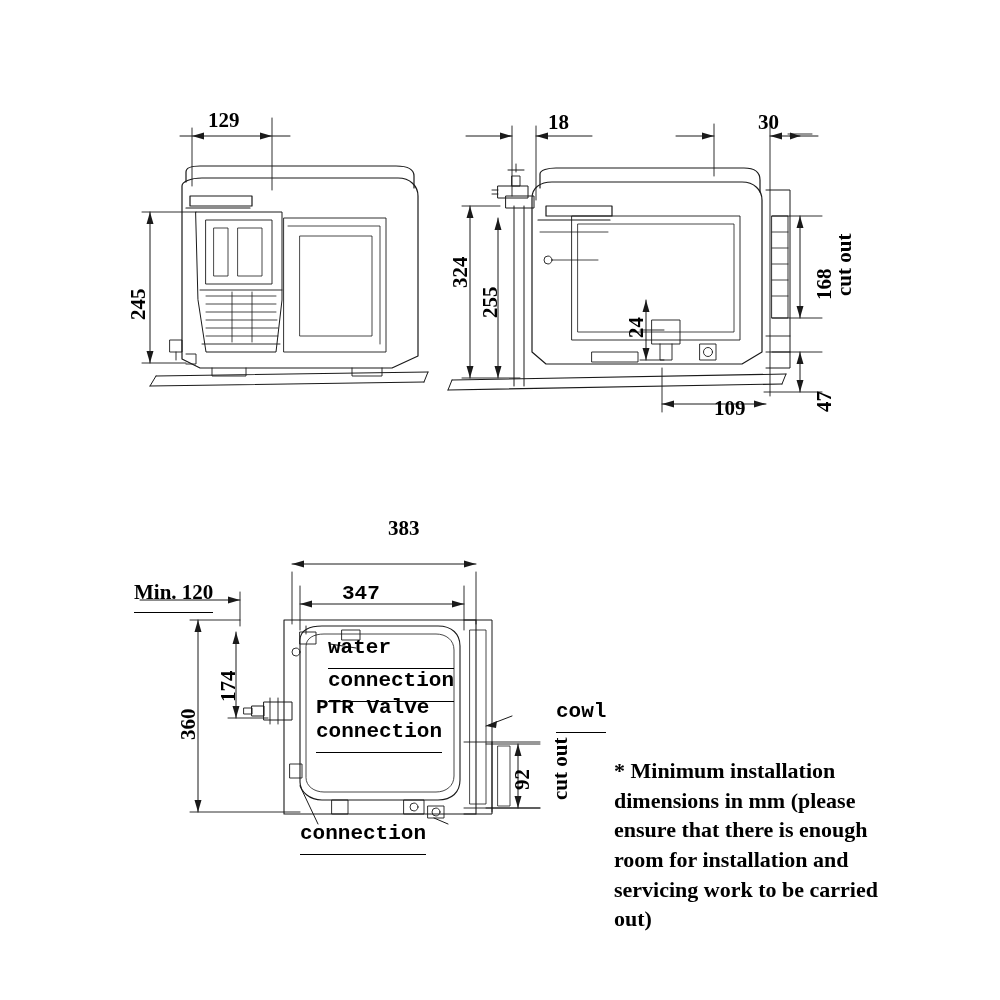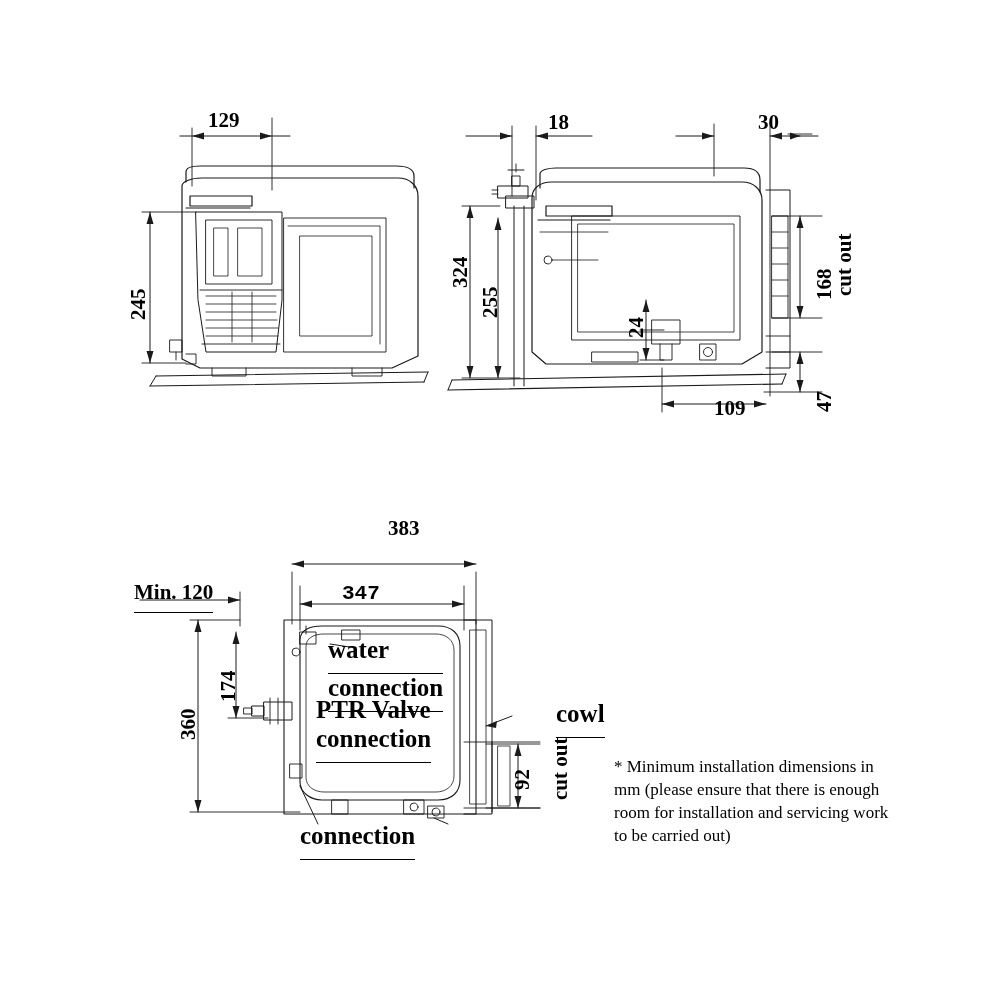--- a/index.html
+++ b/index.html
@@ -29,24 +29,24 @@
   }
   .dim-label, .callout-label, .note-text {
     position: absolute;
     font-family: "Liberation Serif", serif;
     font-weight: bold;
     color: #000;
     white-space: nowrap;
     line-height: 1.15;
   }
   .dim-label { font-size: 21px; }
-  .callout-label { font-size: 25px; }
+  .callout-label { font-size: 21px; font-family: Liberation Mono, monospace; }
   .note-text {
-    font-size: 17px;
-    font-weight: normal;
+    font-size: 22px;
+    font-weight: bold;
     white-space: normal;
     line-height: 1.35;
   }
   .rot90 {
     transform: rotate(-90deg);
     transform-origin: left top;
   }
   .underline-label {
     border-bottom: 1.6px solid #000;
     padding-bottom: 8px;

